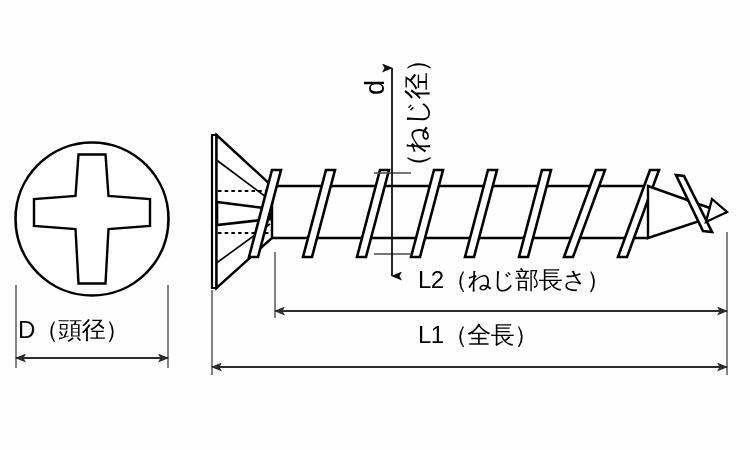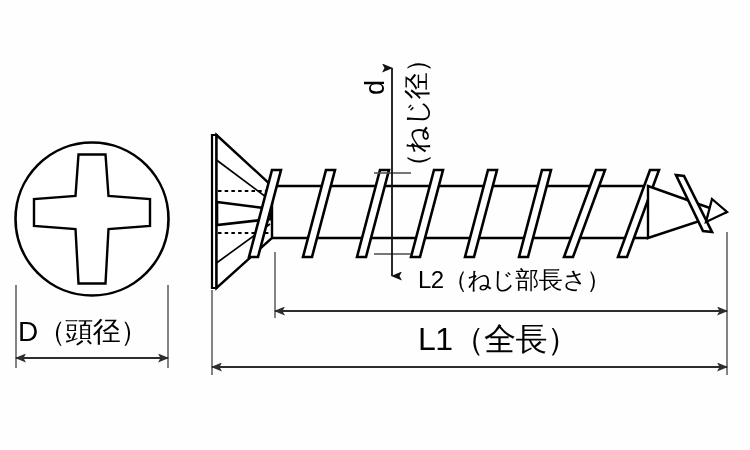--- a/index.html
+++ b/index.html
@@ -25,33 +25,33 @@
   .label {
     position: absolute;
     color: #000000;
     white-space: nowrap;
     font-weight: 500;
     line-height: 1;
   }
   #label-head-dia {
     left: 18px;
     top: 318px;
-    font-size: 28px;
+    font-size: 24px;
     letter-spacing: -0.5px;
   }
   #label-thread-len {
     left: 418px;
     top: 268px;
     font-size: 24px;
     letter-spacing: -0.5px;
   }
   #label-total-len {
     left: 418px;
     top: 323px;
-    font-size: 32px;
+    font-size: 24px;
     letter-spacing: -0.5px;
   }
   #label-thread-dia-d {
     left: 362px;
     top: 95px;
     font-size: 27px;
     transform: rotate(-90deg);
     transform-origin: left top;
   }
   #label-thread-dia-paren {

